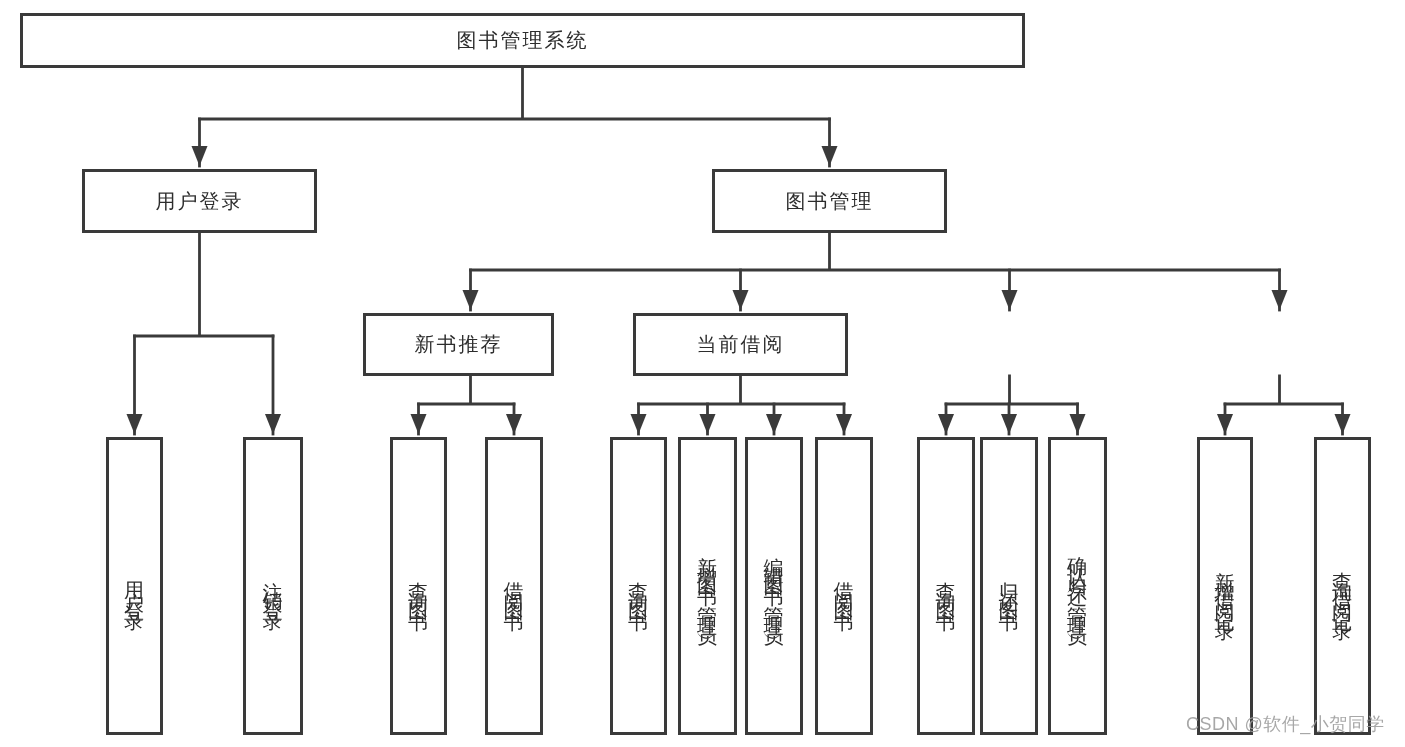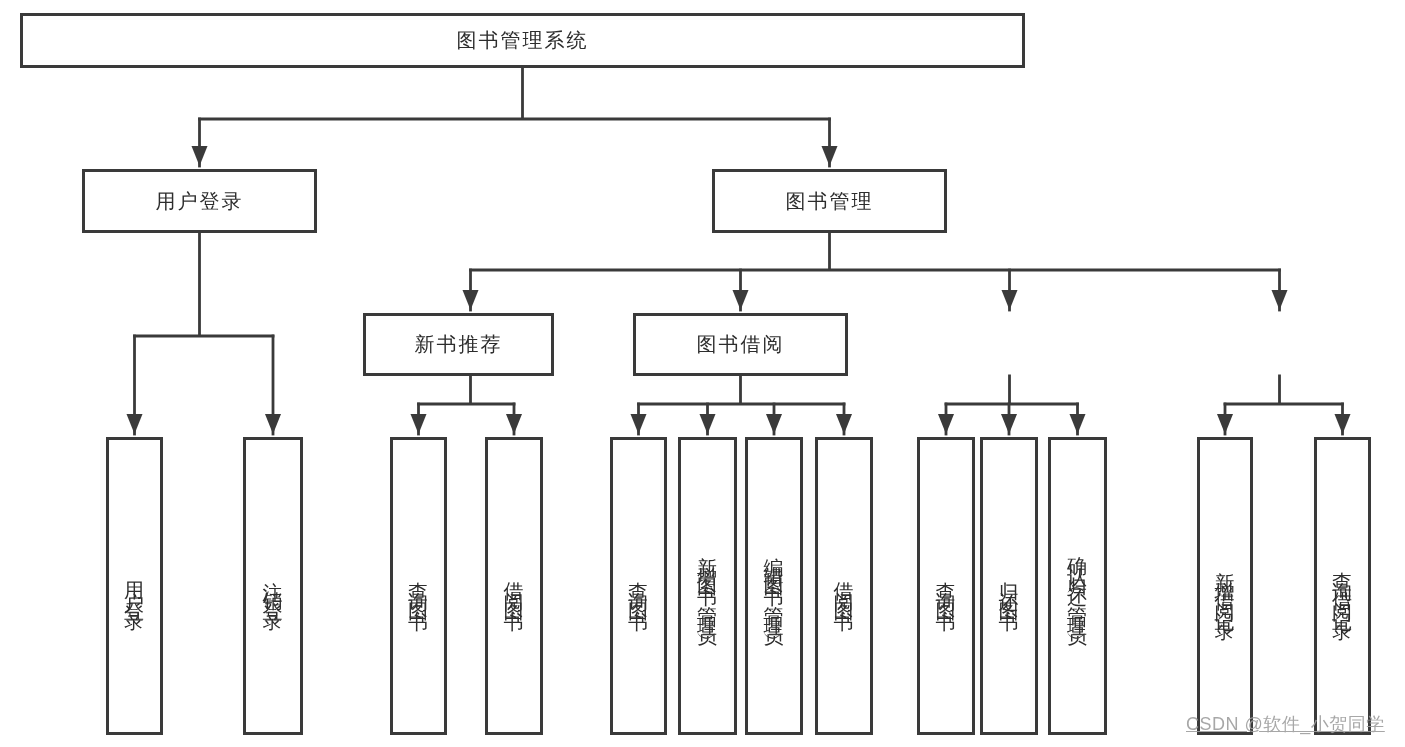--- a/index.html
+++ b/index.html
@@ -38,21 +38,20 @@
   }
   .watermark{
     position:absolute;
     left:1186px;top:712px;
     font-size:18px;
     letter-spacing:0.5px;
     color:var(--watermark);
     opacity:0.9;
     z-index:3;
     white-space:nowrap;
-    text-decoration:underline;
   }
 </style>
 </head>
 <body>
 
 <div class="canvas">
 
   <svg class="wires" width="1405" height="747" viewBox="0 0 1405 747">
     <defs>
       <marker id="arw" markerUnits="userSpaceOnUse" markerWidth="22" markerHeight="18" refX="20" refY="9" orient="auto">
@@ -102,21 +101,21 @@
     <span>用户登录</span>
   </div>
   <div class="node hnode" style="left:712px;top:169px;width:235px;height:64px">
     <span>图书管理</span>
   </div>
 
   <div class="node hnode" style="left:363px;top:313px;width:191px;height:63px">
     <span>新书推荐</span>
   </div>
   <div class="node hnode" style="left:633px;top:313px;width:215px;height:63px">
-    <span>图书借阅</span>
+    <span>当前借阅</span>
   </div>
 
   <div class="node vnode" style="left:106px;top:437px;width:57px;height:298px">
     <span>用户登录</span>
   </div>
   <div class="node vnode" style="left:243px;top:437px;width:60px;height:298px">
     <span>注销登录</span>
   </div>
 
   <div class="node vnode" style="left:390px;top:437px;width:57px;height:298px">

